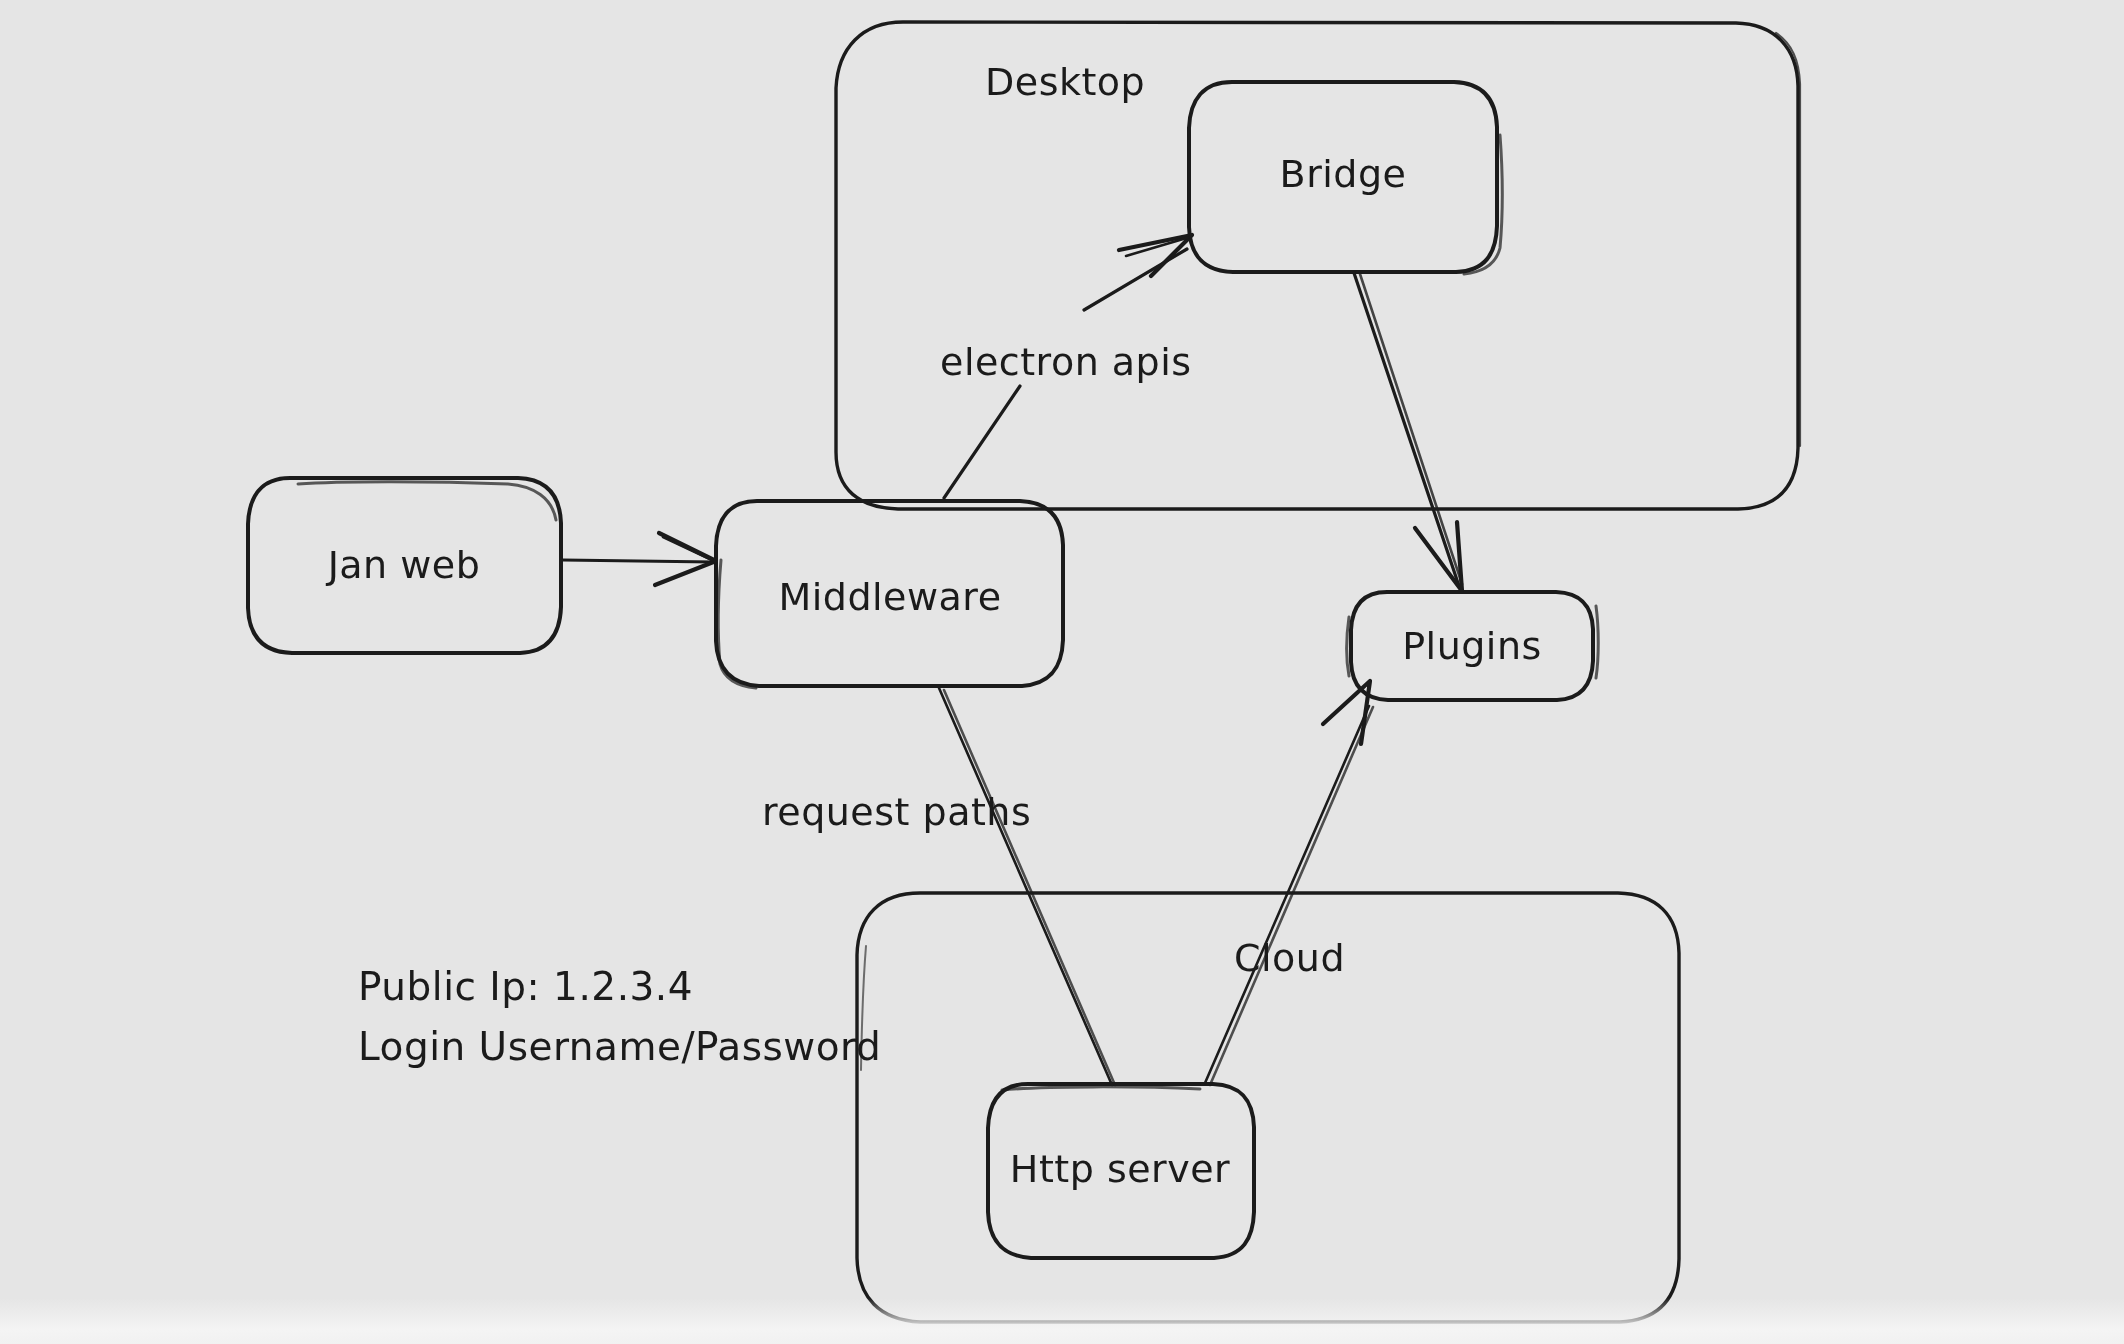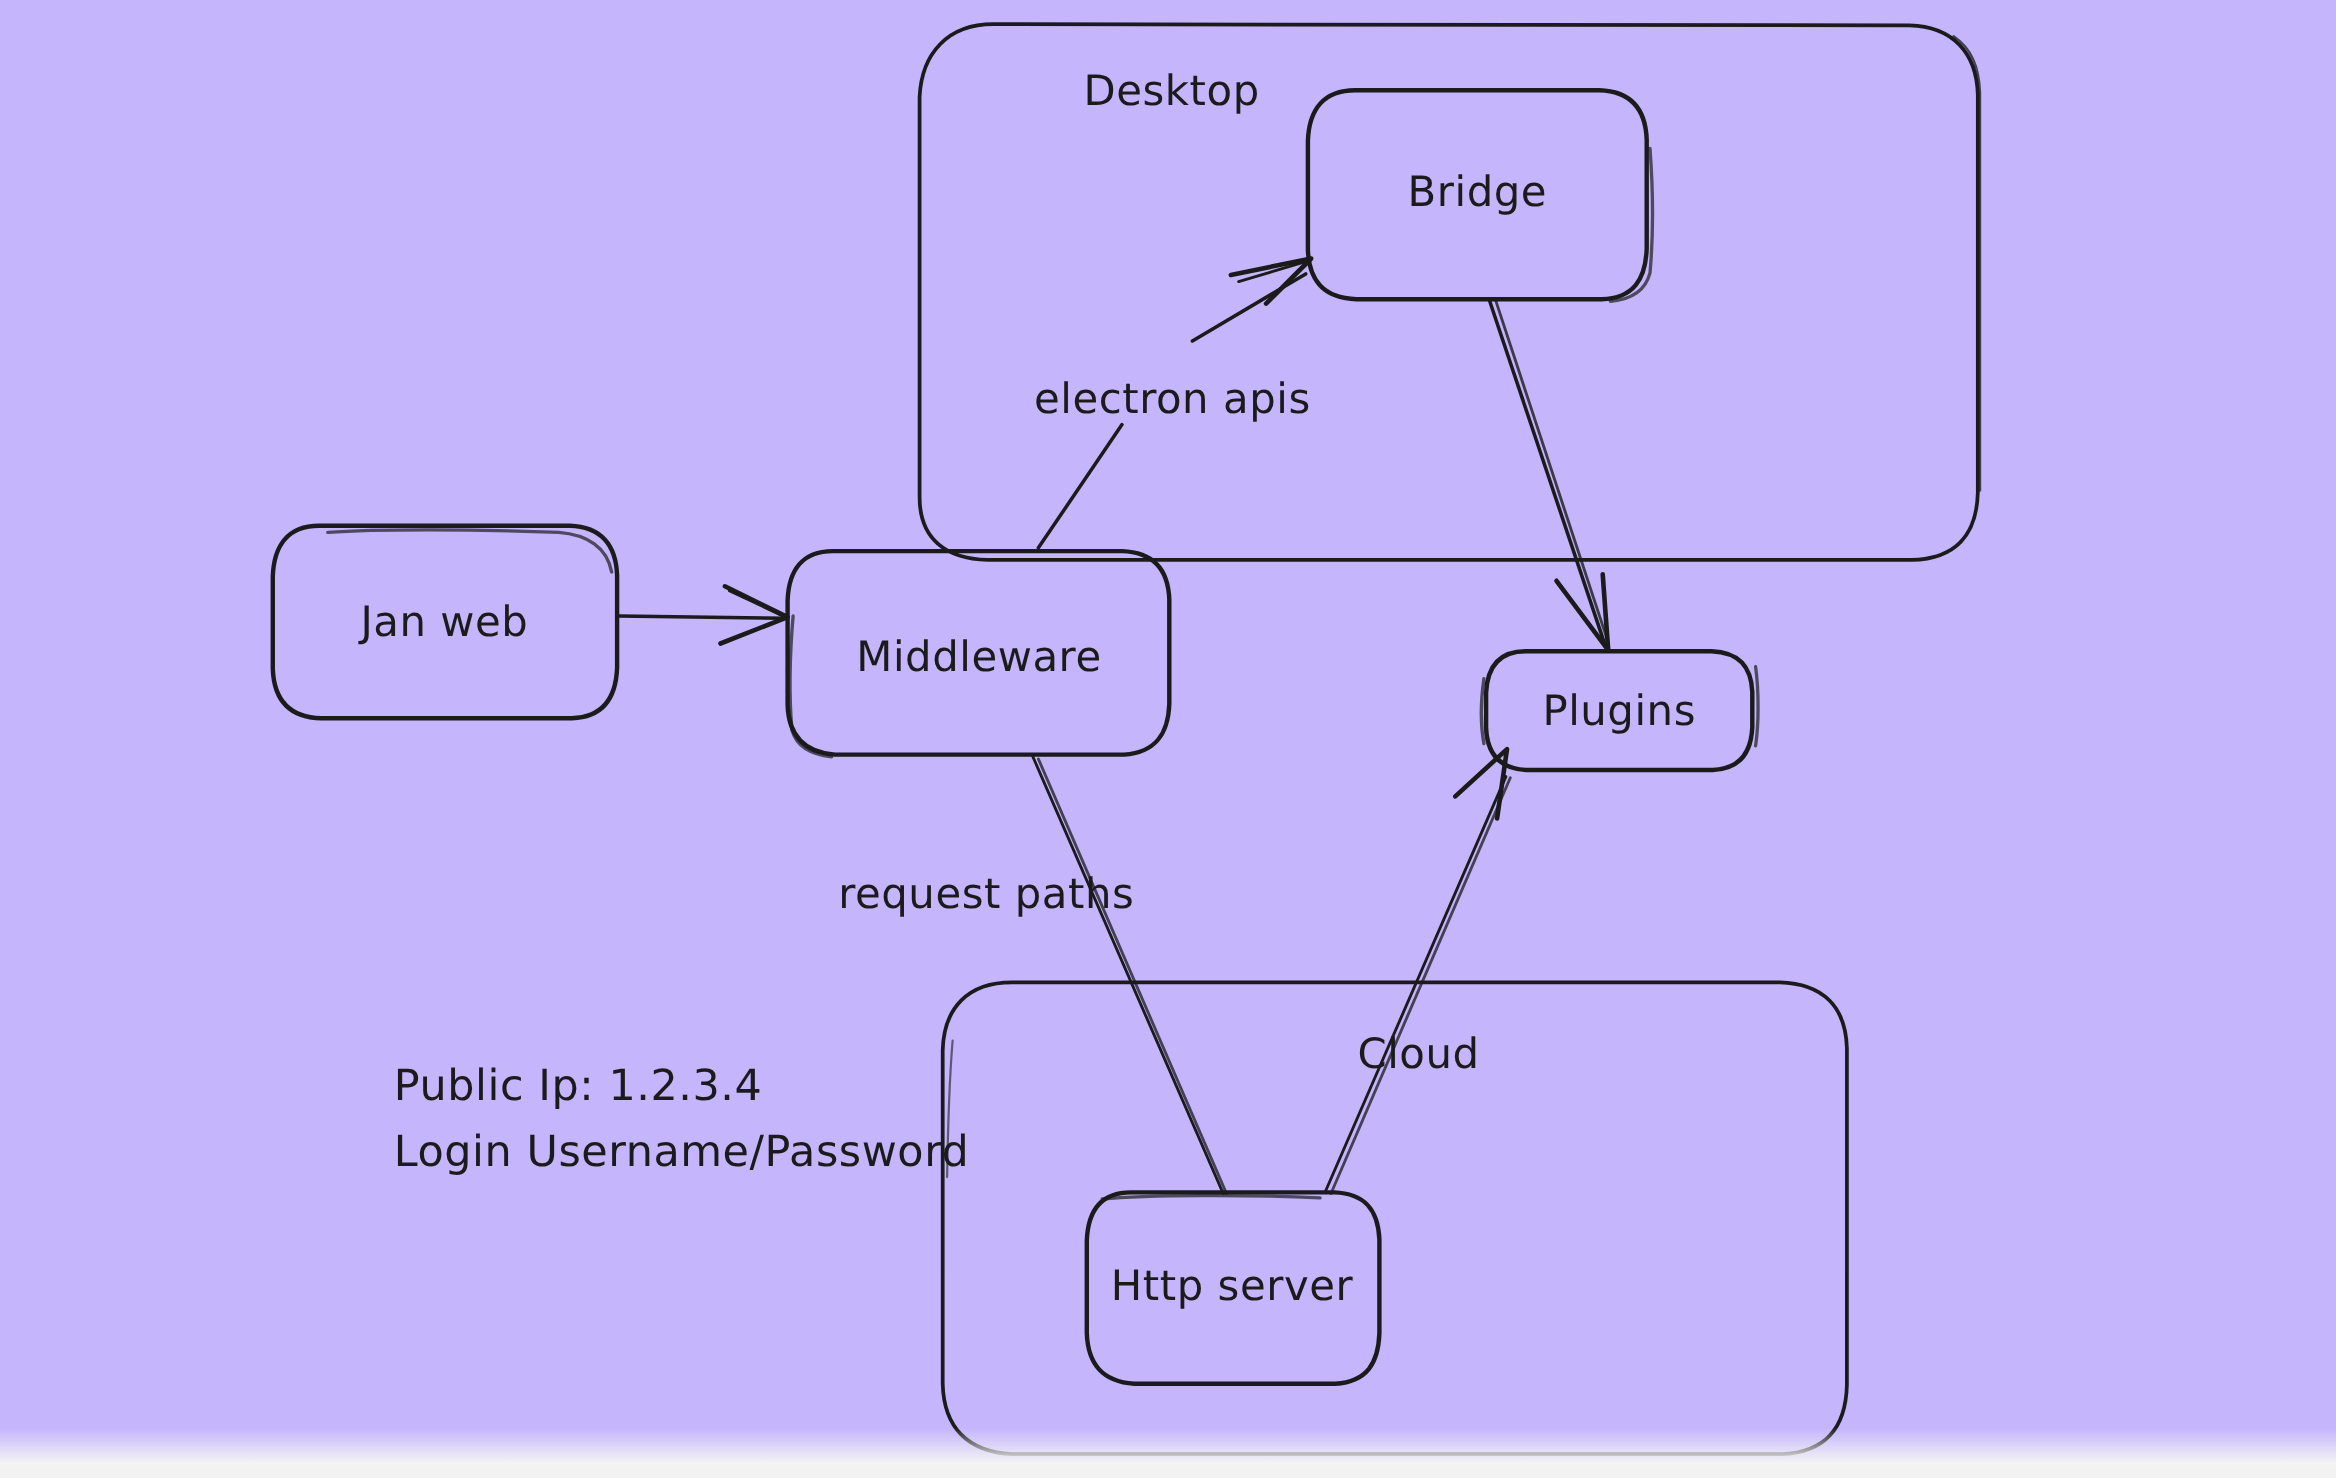--- a/index.html
+++ b/index.html
@@ -11,21 +11,21 @@
   body {
     width: 2124px;
     height: 1344px;
     overflow: hidden;
     font-family: "DejaVu Sans", sans-serif;
     position: relative;
   }
   #canvas-wrap {
     position: absolute;
     inset: 0;
-    background: #c4b5fd;
+    background: #e5e5e5;
   }
   
   #bottom-fade {
     position: absolute;
     left: 0;
     right: 0;
     bottom: 0;
     height: 46px;
     background: linear-gradient(to bottom, rgba(250,250,250,0) 0%, rgba(244,244,244,1) 70%, rgba(241,241,241,1) 100%);
     pointer-events: none;

